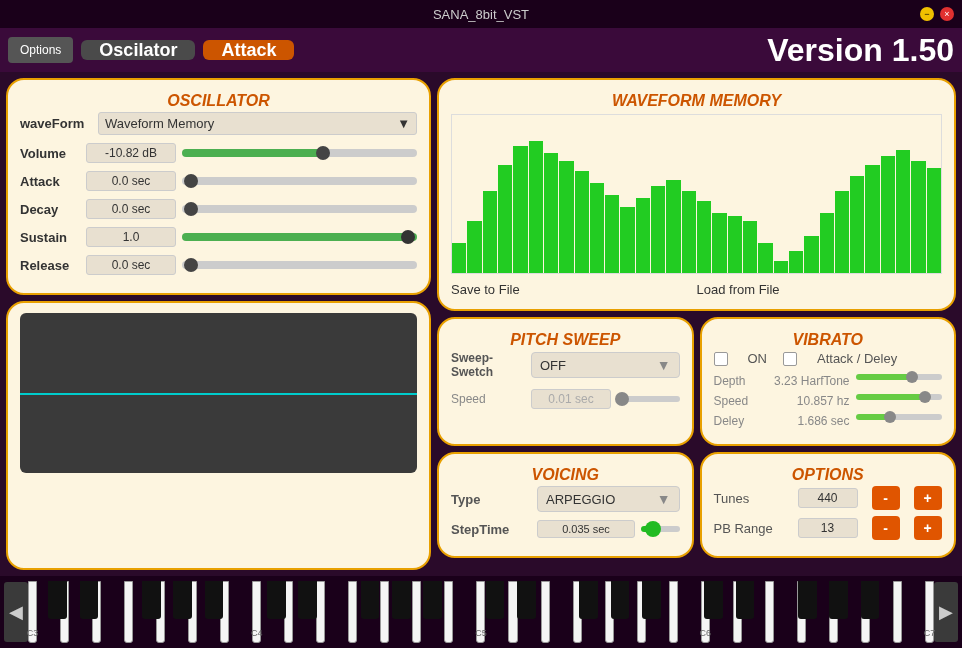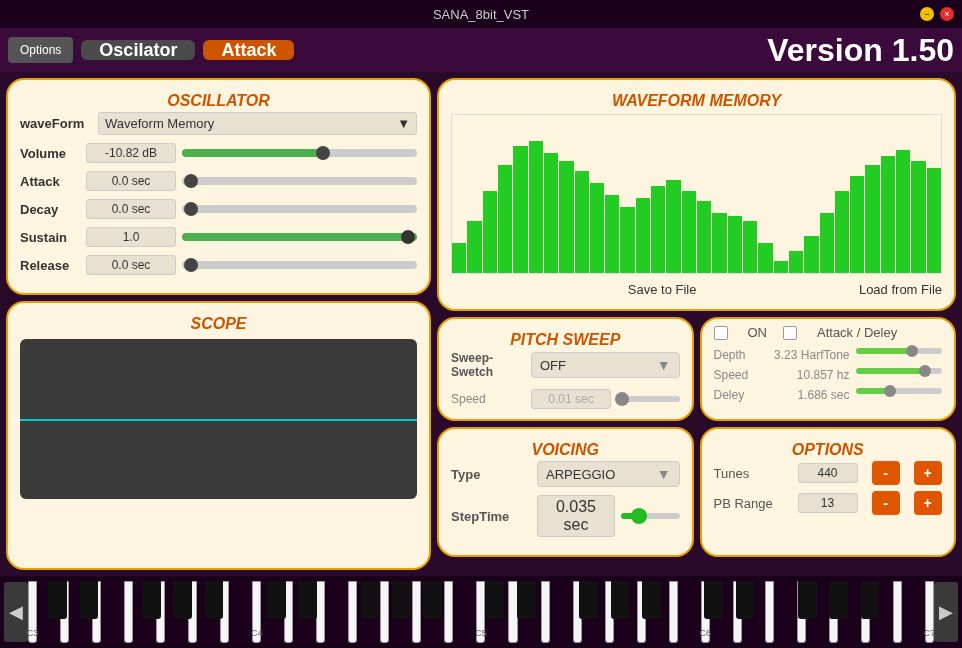--- a/index.html
+++ b/index.html
@@ -252,21 +252,21 @@
     .wf-bar {
       background: #22cc22;
       flex: 1;
     }
     .wf-buttons {
       display: flex;
       margin-top: 4px;
     }
     .wf-btn {
       flex: 1;
-      text-align: right;
+      text-align: left;
       font-size: 13px;
       color: #333;
       padding: 4px 0;
       cursor: pointer;
       background: none;
       border: none;
     }
 
     
     .middle-row {
@@ -623,21 +623,20 @@
       <div class="param-row">
         <span class="param-label">Release</span>
         <span class="param-value">0.0 sec</span>
         <div class="slider-track-gray">
           <div class="slider-dot" style="--pos:4%"></div>
         </div>
       </div>
     </div>
 
     <div class="panel scope-panel">
-      <div class="panel-title">SCOPE</div>
       <div class="scope-display">
         <div class="scope-line"></div>
       </div>
     </div>
 
   </div>
 
   <div class="right-col">
 
     <div class="panel waveform-panel">
@@ -699,20 +698,21 @@
         <div class="speed-row">
           <span class="speed-label">Speed</span>
           <span class="speed-value" style="color:#aaa">0.01 sec</span>
           <div class="speed-slider">
             <div class="speed-thumb"></div>
           </div>
         </div>
       </div>
 
       <div class="panel vibrato-panel">
+        <div class="panel-title">VIBRATO</div>
 
         <div class="vibrato-check-row">
           <div class="check-item">
             <div class="checkbox"></div>
             <span>ON</span>
           </div>
           <div class="check-item">
             <div class="checkbox"></div>
             <span>Attack / Deley</span>
           </div>
@@ -753,21 +753,21 @@
         <div class="voicing-row">
           <span class="voicing-label">Type</span>
           <div class="custom-select" style="flex:1">
             <span>ARPEGGIO</span>
             <span class="arrow">▼</span>
           </div>
         </div>
 
         <div class="voicing-row">
           <span class="voicing-label">StepTime</span>
-          <span class="param-value" style="width:78px;font-size:16px">0.035 sec</span>
+          <span class="param-value" style="width:98px;font-size:11px">0.035 sec</span>
           <div class="steptime-slider" style="--fill:30%;flex:1">
             <div class="steptime-thumb"></div>
           </div>
         </div>
       </div>
 
       <div class="panel options-panel">
         <div class="panel-title">OPTIONS</div>
 
         <div class="opt-param-row">

